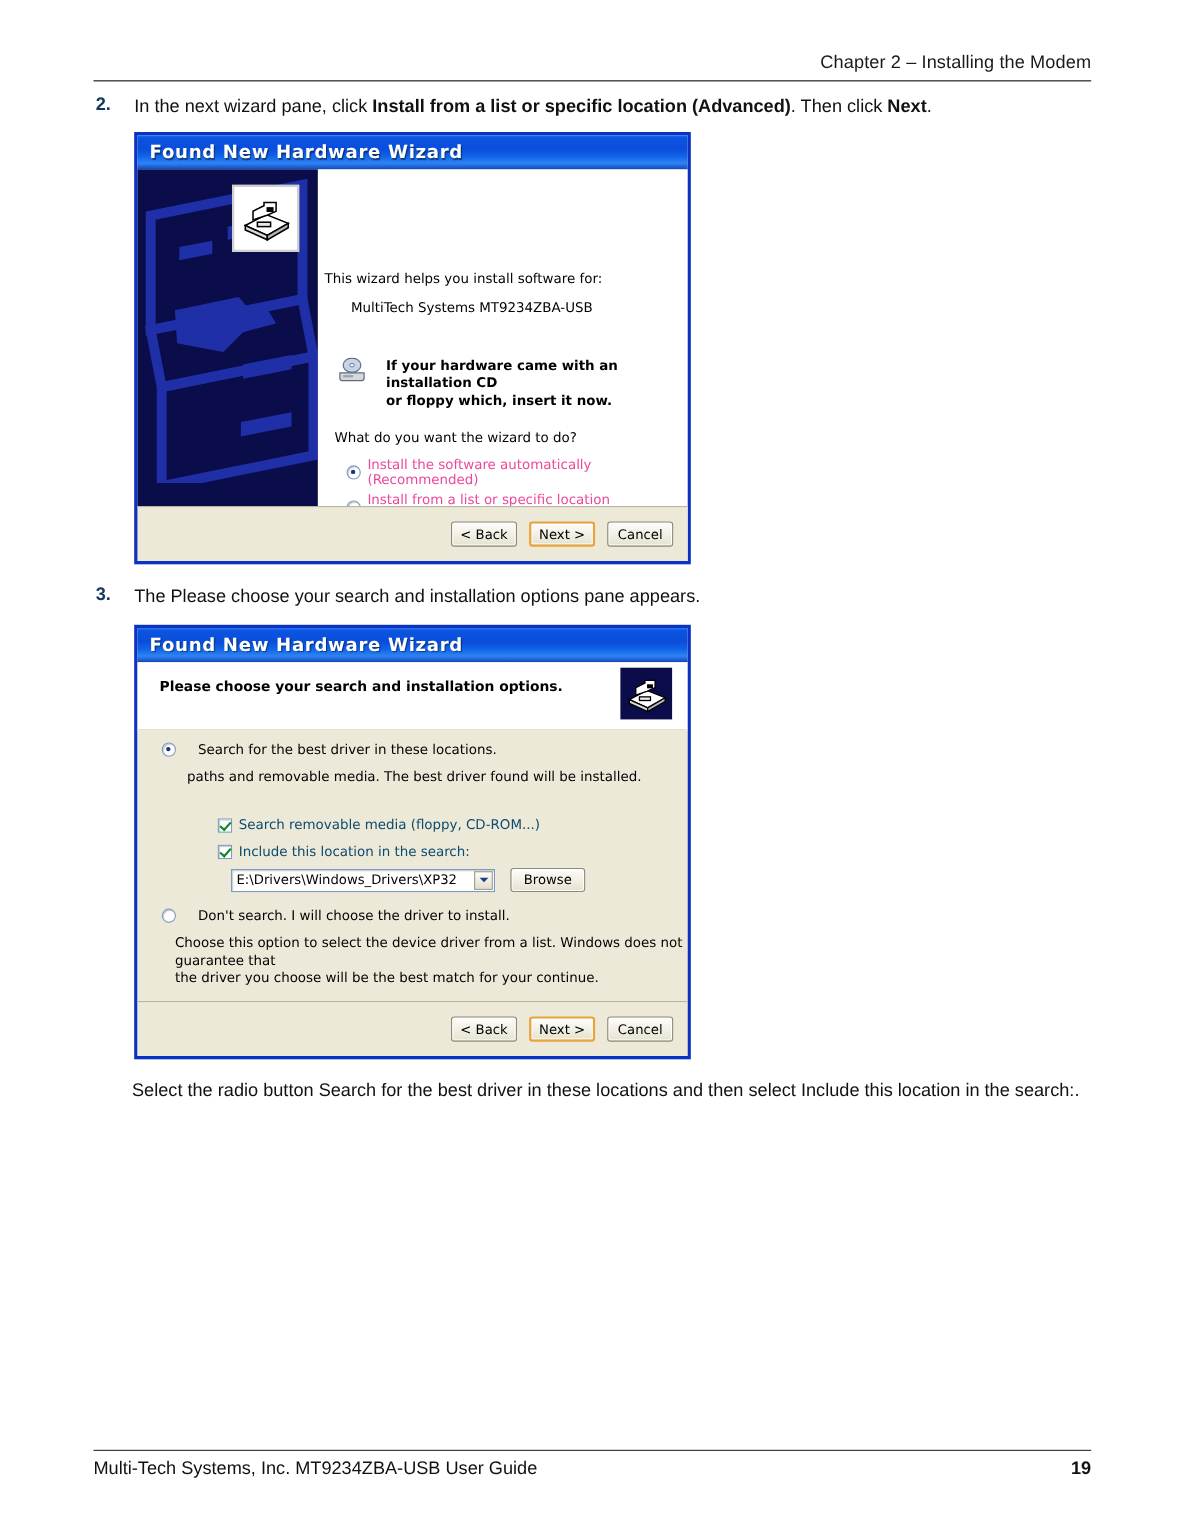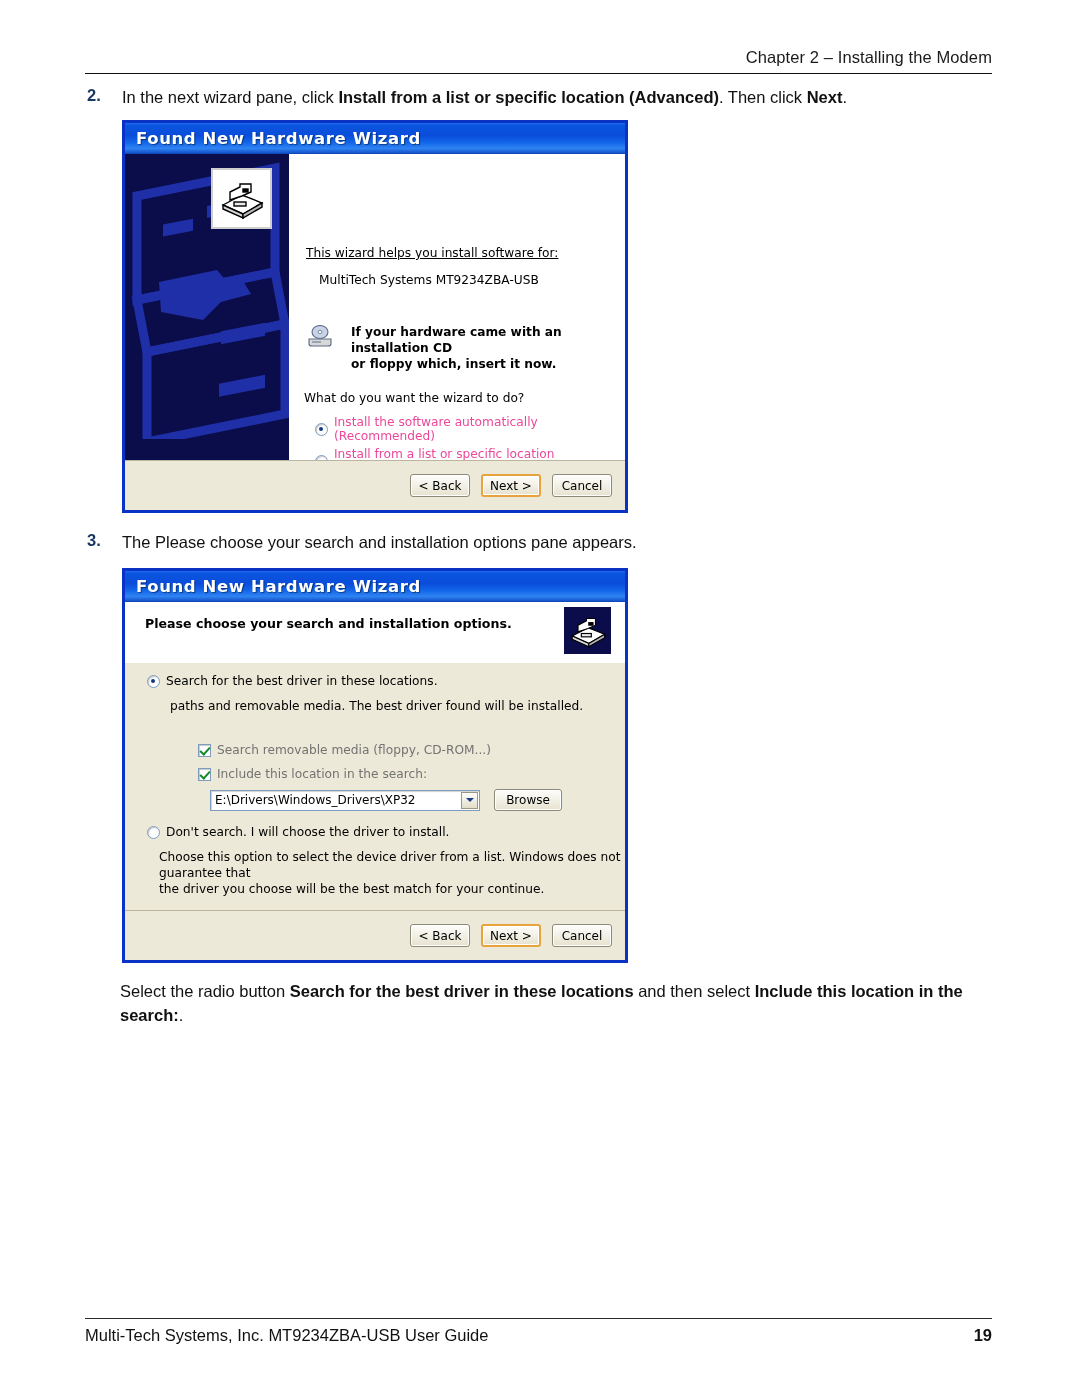--- a/index.html
+++ b/index.html
@@ -92,21 +92,21 @@
 
   .para-block {
     position: absolute;
     left: 120px;
     top: 980px;
     width: 880px;
     font-size: 16.5px;
     line-height: 1.45;
     color: #111;
   }
-  .para-block b { font-weight: bold; }
+  .para-block b { font-weight: normal; }
 
   
   .xp-dialog {
     position: absolute;
     box-sizing: border-box;
     border: 3px solid #0a33c6;
     background: #ece9d8;
     font-family: "DejaVu Sans", sans-serif;
   }
   .xp-titlebar {
@@ -167,21 +167,21 @@
     flex: 1;
     background: #ffffff;
     position: relative;
     padding: 0;
   }
   .wm-text {
     font-size: 12.2px;
     color: #000;
     font-family: "DejaVu Sans", sans-serif;
   }
-  .wm-line1 { position: absolute; left: 17px; top: 92px; text-decoration: underline; }
+  .wm-line1 { position: absolute; left: 6px; top: 92px; }
   .wm-line2 { position: absolute; left: 30px; top: 119px; }
 
   .cd-row {
     position: absolute;
     left: 17px;
     top: 170px;
     display: flex;
     align-items: flex-start;
   }
   .cd-icon { width: 30px; flex: 0 0 30px; margin-top: 1px; }
@@ -299,35 +299,35 @@
     background: #ece9d8;
   }
 
   .opt-radio-row {
     position: absolute;
     display: flex;
     align-items: center;
     font-size: 12.2px;
     color: #000;
   }
-  .opt-radio-row .rlabel { margin-left: 6px; }
+  .opt-radio-row .rlabel { margin-left: 20px; }
 
   .opt-desc {
     position: absolute;
     font-size: 12.2px;
     color: #000;
     line-height: 1.32;
   }
 
   .chk-row {
     position: absolute;
     display: flex;
     align-items: center;
     font-size: 12.2px;
-    color: #737373;
+    color: #0c4a6e;
   }
   .chk-box {
     width: 13px; height: 13px;
     flex: 0 0 13px;
     background: #ffffff;
     border: 1.5px solid #7e9cbd;
     box-shadow: inset 1px 1px 1px rgba(0,0,0,0.22);
     box-sizing: border-box;
     position: relative;
   }
@@ -341,21 +341,21 @@
     transform: rotate(42deg);
   }
   .chk-row .clabel { margin-left: 6px; }
 
   .combo-row {
     position: absolute;
     display: flex;
     align-items: center;
   }
   .combo {
-    width: 270px;
+    width: 240px;
     height: 21px;
     background: #ffffff;
     border: 1px solid #7e9cbd;
     box-shadow: inset 1px 1px 1px rgba(0,0,0,0.18);
     box-sizing: border-box;
     display: flex;
     align-items: center;
     position: relative;
   }
   .combo-val {

